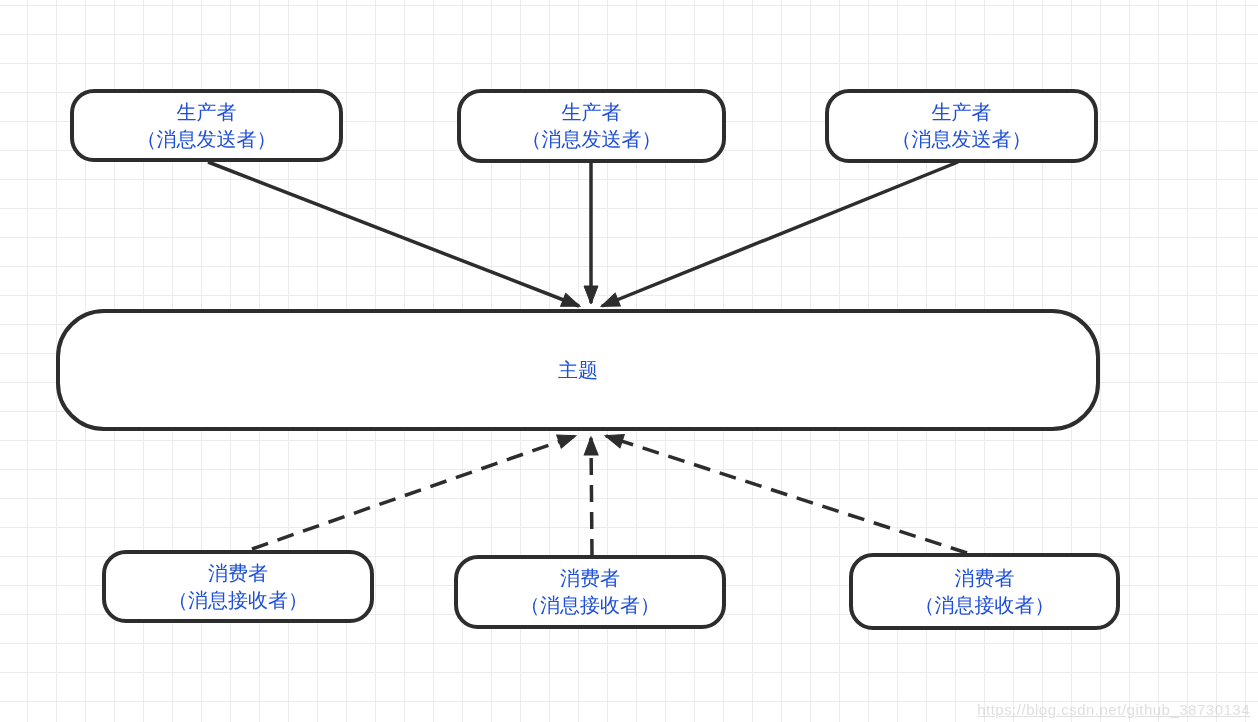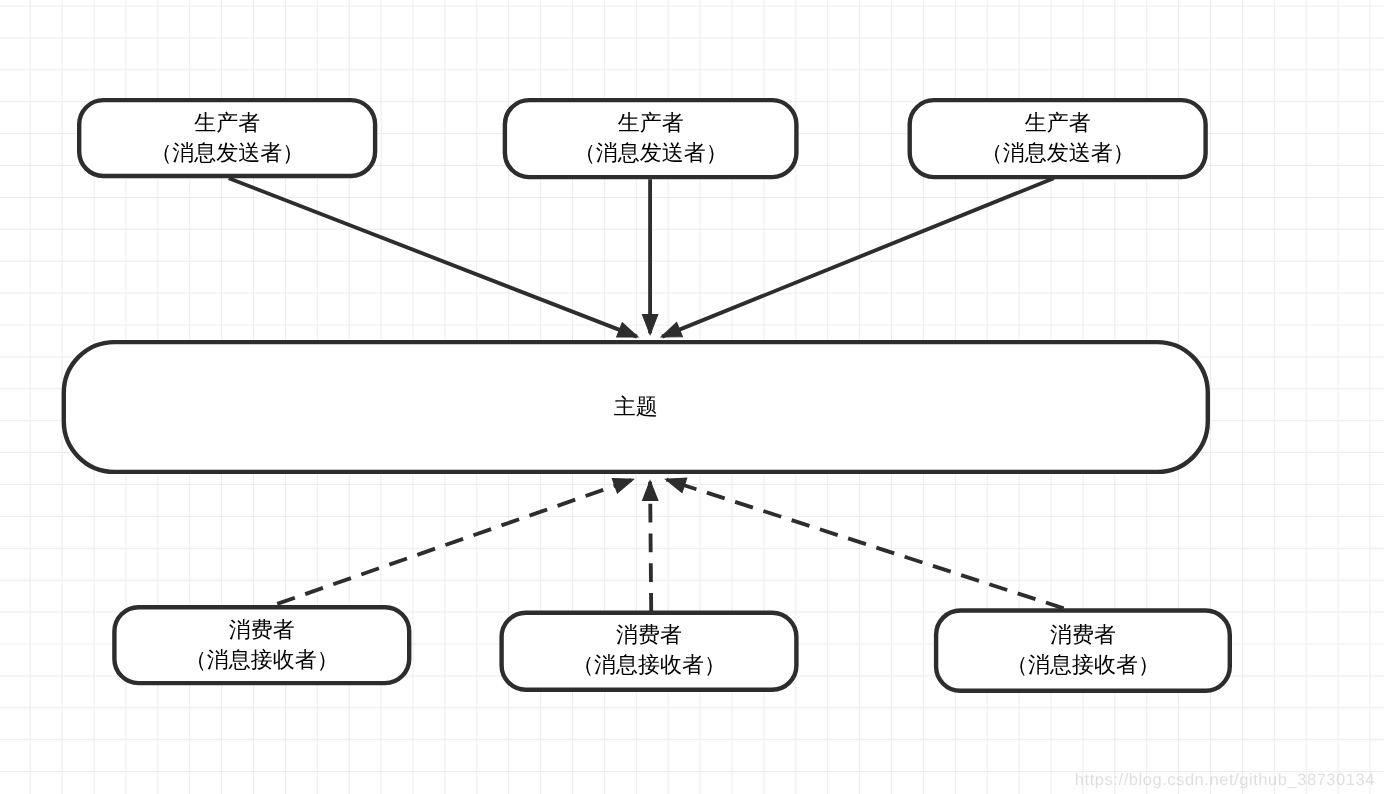--- a/index.html
+++ b/index.html
@@ -29,21 +29,21 @@
   .node {
     position: absolute;
     box-sizing: border-box;
     background: #ffffff;
     border: 4px solid #2d2d2d;
     display: flex;
     flex-direction: column;
     align-items: center;
     justify-content: center;
     text-align: center;
-    color: #000000;
+    color: #1d4ed8;
     font-size: 20px;
     line-height: 27px;
   }
   .small-node { border-radius: 24px; }
   .p1 { left: 70px;  top: 89px;  width: 273px; height: 73px; }
   .p2 { left: 457px; top: 89px;  width: 269px; height: 74px; }
   .p3 { left: 825px; top: 89px;  width: 273px; height: 74px; }
   .topic {
     left: 56px; top: 309px; width: 1044px; height: 122px;
     border-radius: 48px;
@@ -52,20 +52,21 @@
   .c2 { left: 454px; top: 555px; width: 272px; height: 74px; }
   .c3 { left: 849px; top: 553px; width: 271px; height: 77px; }
   .watermark {
     position: absolute;
     right: 8px;
     bottom: 4px;
     font-size: 15px;
     letter-spacing: 0.5px;
     color: rgba(185, 185, 185, 0.45);
     user-select: none;
+    text-decoration: underline;
   }
 </style>
 </head>
 <body>
 
 <div id="canvas">
 
   <svg id="arrow-layer" viewBox="0 0 1258 722" xmlns="http://www.w3.org/2000/svg">
     <defs>
       <marker id="arrowhead" markerUnits="userSpaceOnUse" markerWidth="22" markerHeight="18" refX="18" refY="8" orient="auto">

